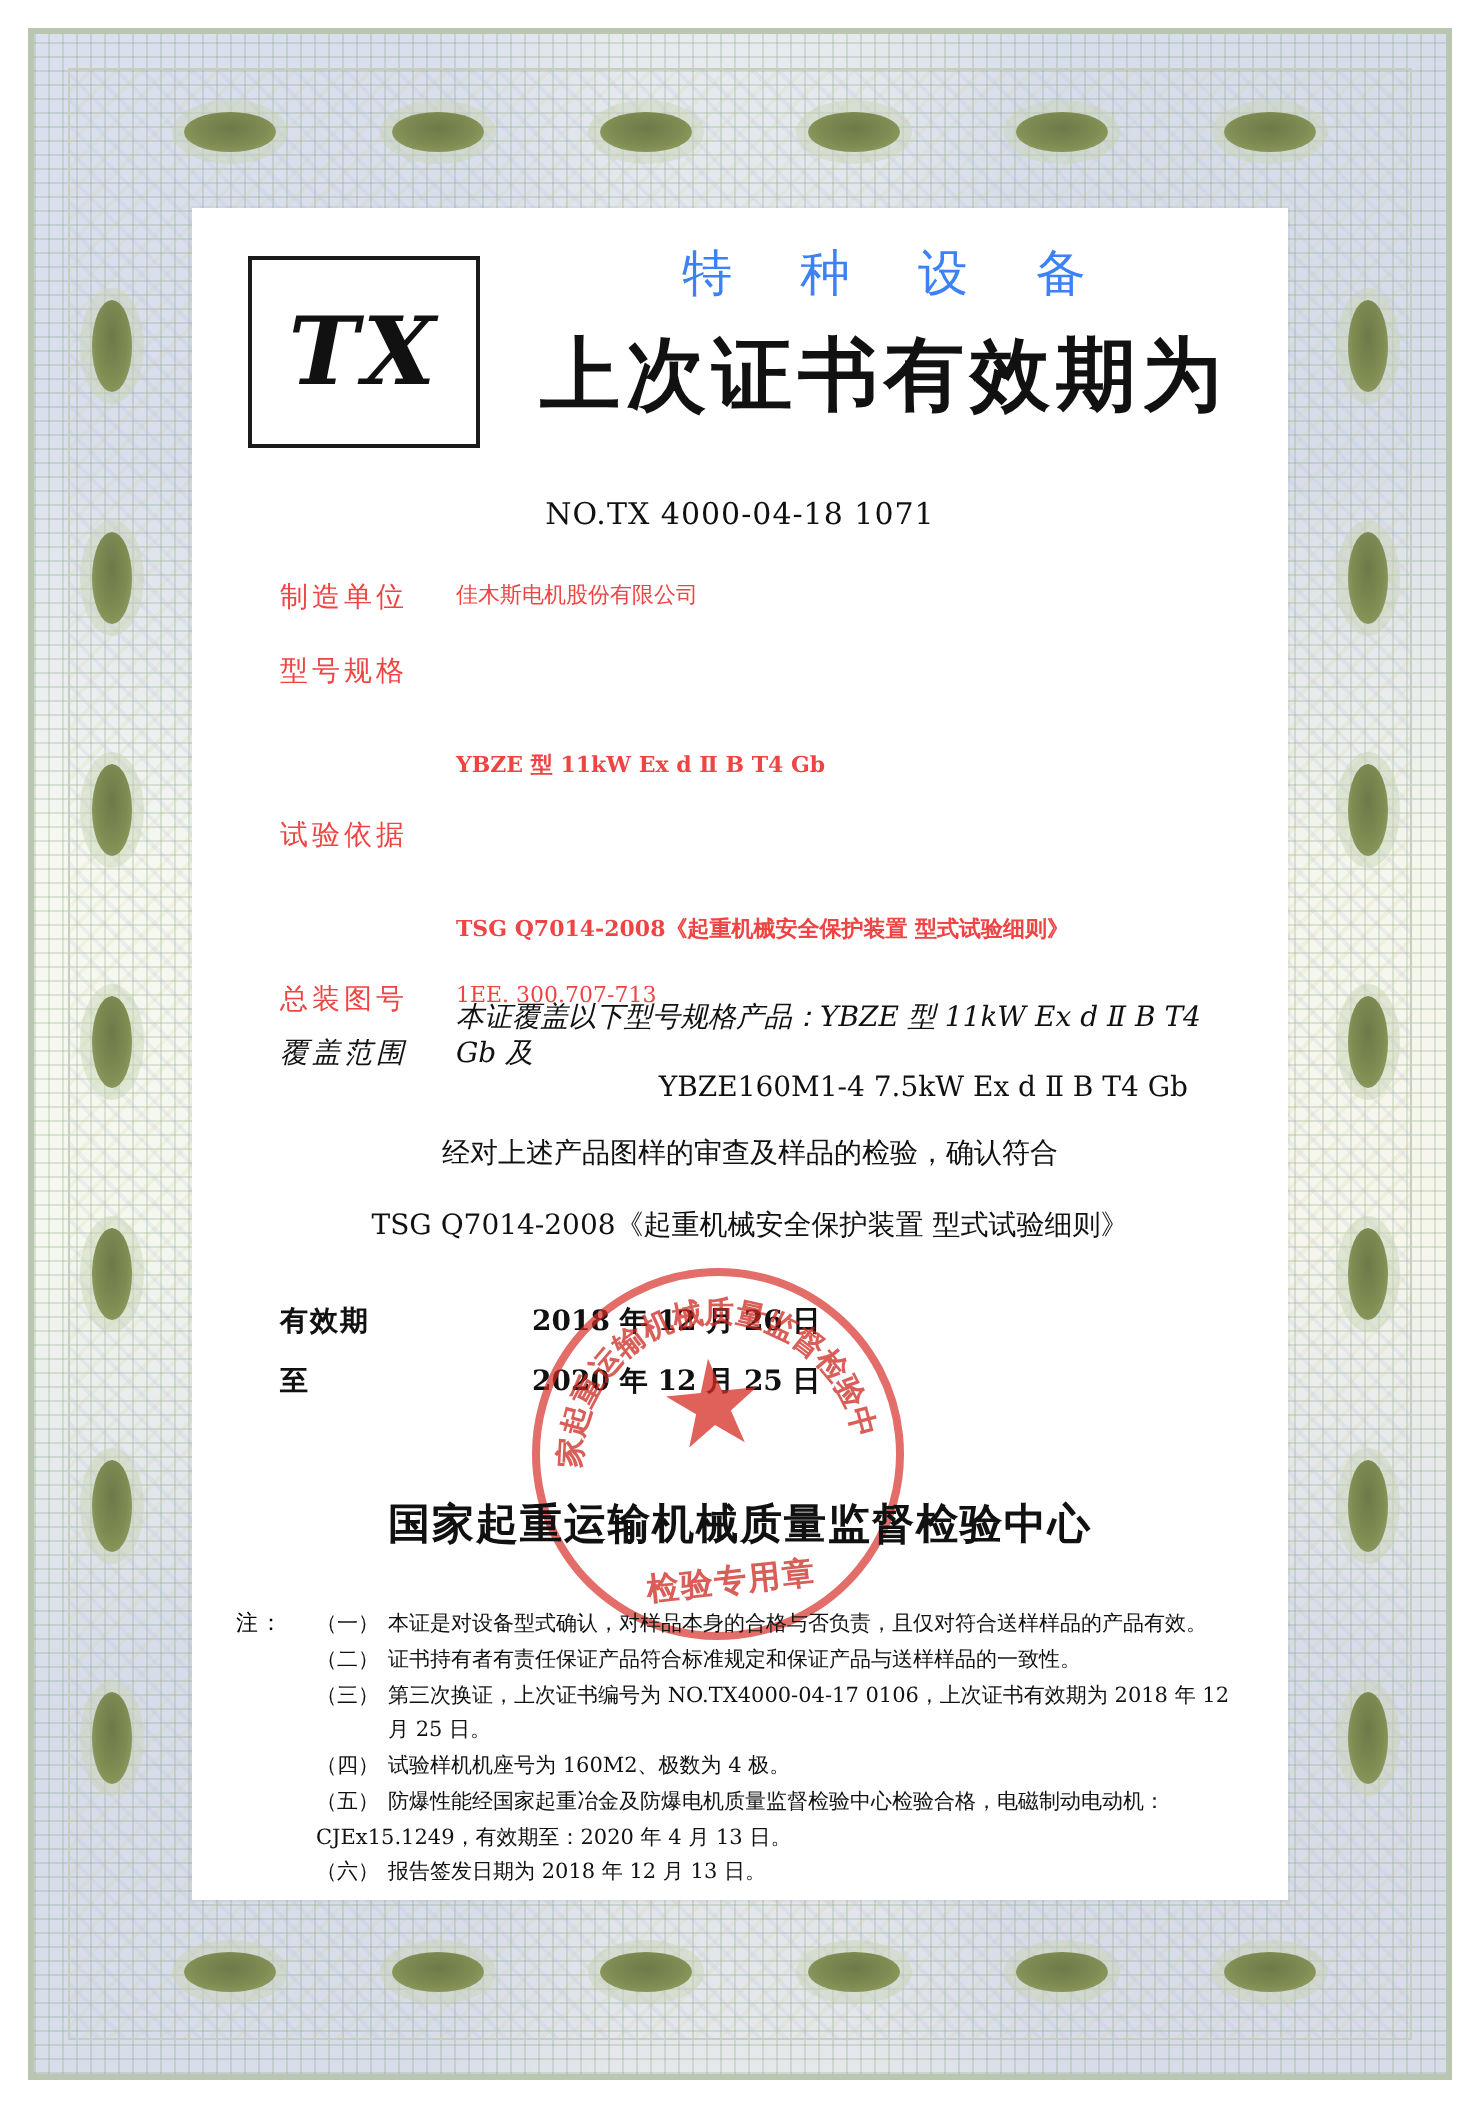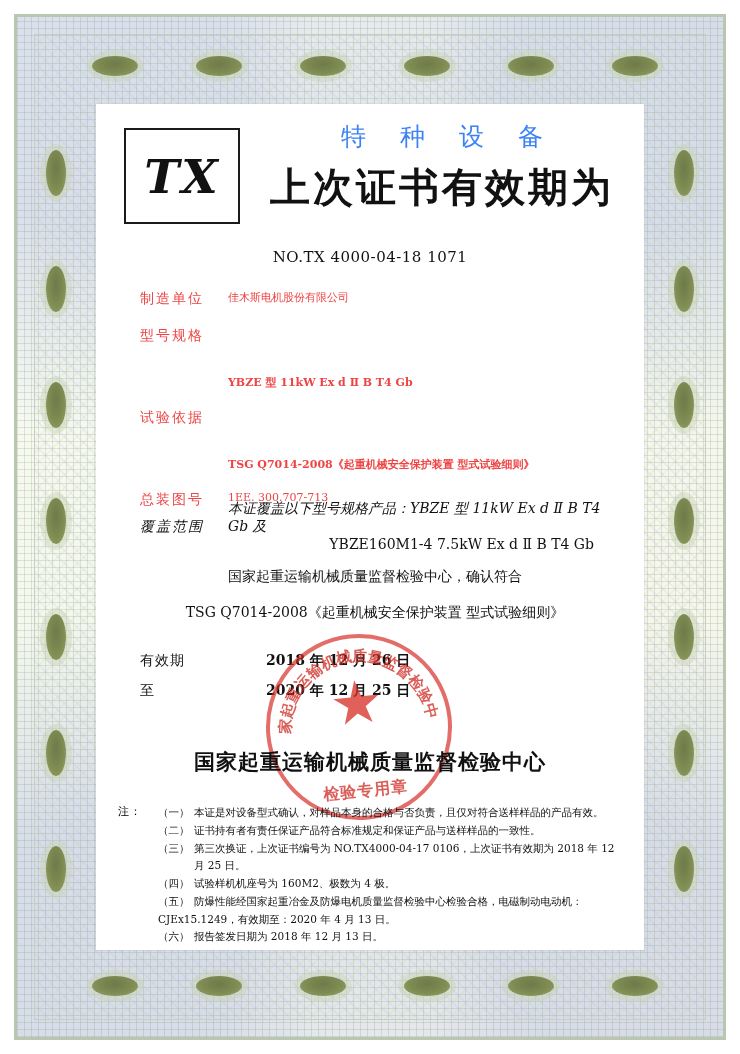--- a/index.html
+++ b/index.html
@@ -176,21 +176,21 @@
 
   .validity {
     position: absolute;
     left: 44px;
     top: 548px;
     width: 470px;
     font-size: 14px;
     color: #111;
   }
   .vrow { display: flex; align-items: baseline; margin-bottom: 12px; }
-  .vlabel { width: 88px; flex: 0 0 88px; letter-spacing: 1px; }
+  .vlabel { width: 88px; flex: 0 0 88px; letter-spacing: 1px; font-weight: bold; }
   .vval { flex: 1; padding-left: 38px; font-weight: bold; }
 
   .org {
     position: absolute;
     left: 0;
     top: 644px;
     width: 548px;
     text-align: center;
     font-size: 21px;
     font-weight: 700;
@@ -340,21 +340,21 @@
 
     <div class="coverage">
       <div class="crow">
         <div class="clabel">覆盖范围</div>
         <div class="cval">本证覆盖以下型号规格产品：YBZE 型 11kW Ex d Ⅱ B T4 Gb 及</div>
       </div>
       <div class="cval2">YBZE160M1-4 7.5kW Ex d Ⅱ B T4 Gb</div>
     </div>
 
     <div class="confirm">
-      <div>国家起重运输机械质量监督检验中心，确认符合</div>
+      <div>经对上述产品图样的审查及样品的检验，确认符合</div>
       <div class="line2">TSG Q7014-2008《起重机械安全保护装置 型式试验细则》</div>
     </div>
 
     <div class="validity">
       <div class="vrow">
         <div class="vlabel">有效期</div>
         <div class="vval">2018 年 12 月 26 日</div>
       </div>
       <div class="vrow">
         <div class="vlabel">至</div>

